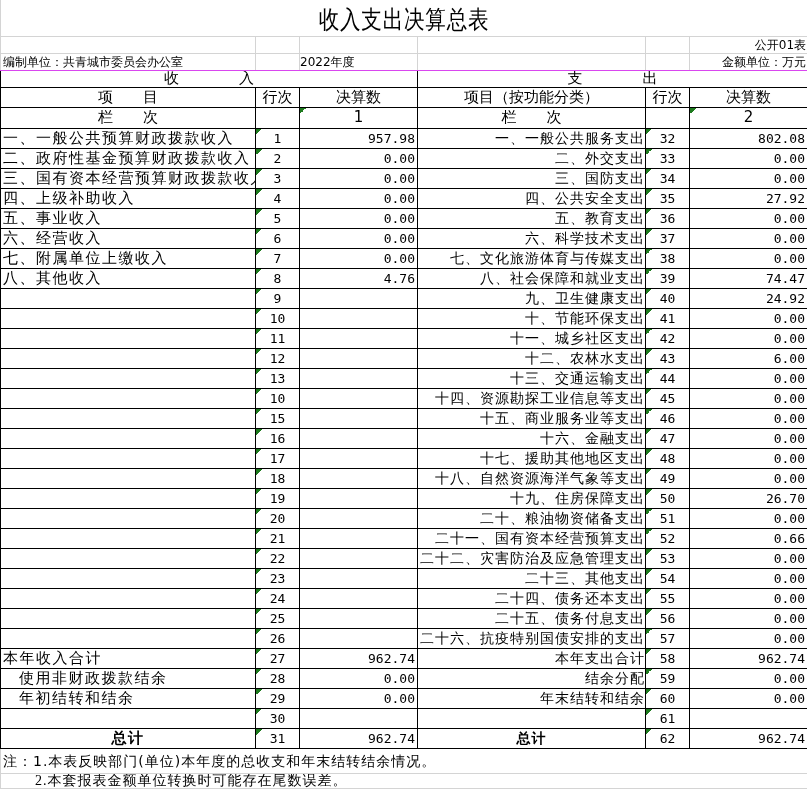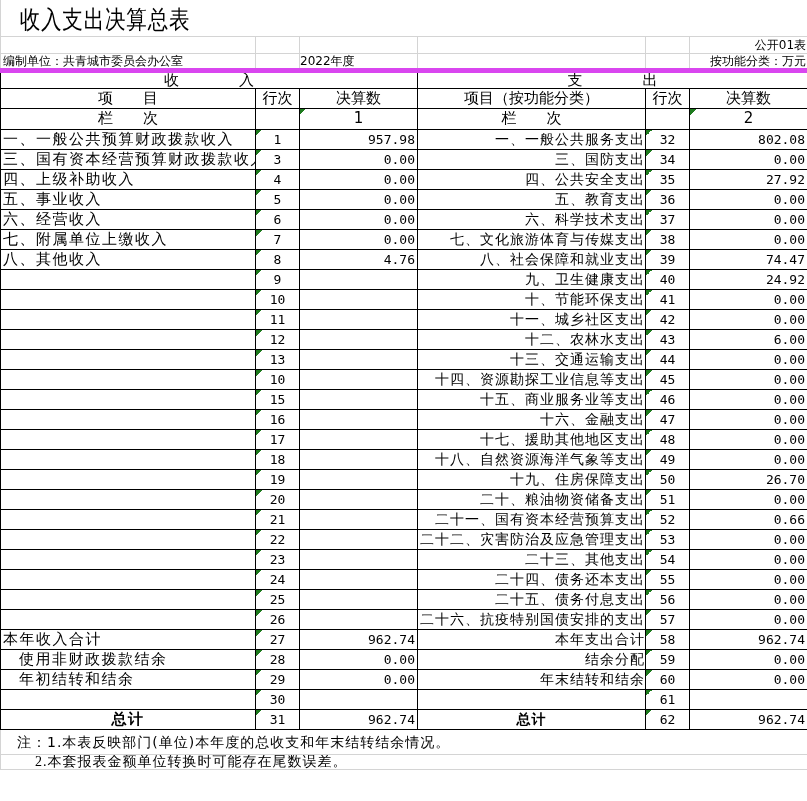--- a/index.html
+++ b/index.html
@@ -1,45 +1,45 @@
 <!DOCTYPE html>
 <html><head>
 <meta charset="utf-8">
 <style>
   html, body { margin:0; padding:0; background:#ffffff; }
   body { width:807px; height:801px; overflow:hidden; font-family:"DejaVu Sans", sans-serif; color:#000; }
   table.sheet { border-collapse:collapse; table-layout:fixed; width:807px; }
   table.sheet td { padding:0; overflow:hidden; white-space:nowrap; vertical-align:middle; line-height:1; }
   
   tr.title-row { height:36px; }
-  tr.title-row td { border:1px solid #d4d4d4; border-top:none; text-align:left; }
+  tr.title-row td { border:1px solid #d4d4d4; border-top:none; text-align:center; }
   .title-text { display:inline-block; font-size:25px; letter-spacing:1px; transform:scaleX(0.82); transform-origin:center; padding-top:4px; }
   
   tr.meta { height:17px;margin-left:11px; }
   tr.meta td { border:1px solid #d4d4d4; font-size:12px; }
-  tr.meta2 td { border-bottom:5px solid #d946ef; }
+  tr.meta2 td { border-bottom:1px solid #d946ef; }
   .r { text-align:right; padding-right:1px !important; }
   .c { text-align:left; }
   .l { text-align:left; padding-left:2px !important; }
   
   tr.h1 { height:17px; } tr.h2 { height:20px; } tr.h3 { height:21px; }
   tr.h1 td, tr.h2 td, tr.h3 td, tr.dr td { border:1px solid #000; }
   tr.h1 td, tr.h2 td, tr.h3 td { font-size:15px; text-align:center; }
   tr.dr { height:20px; }
   .lblL { font-size:15px; letter-spacing:1.5px; padding-left:2px !important; text-align:left;margin-top:28px; }
   .lblR { font-size:14px; letter-spacing:1px; padding-left:2px !important; text-align:right; }
   .ind { padding-left:18px !important; }
   .tot { text-align:center !important; font-weight:bold; padding-left:0 !important; }
   .no { text-align:center; font-family:"DejaVu Sans Mono", monospace; font-size:13px; }
   .amt { text-align:right; padding-right:2px !important; font-family:"DejaVu Sans Mono", monospace; font-size:13px; }
   .tri { background-image:linear-gradient(135deg, #1e7b1e 50%, transparent 50%); background-size:6px 6px; background-repeat:no-repeat; background-position:0 0; }
   
   tr.note1 { height:25px; } tr.note2 { height:15px;font-family:Liberation Serif, serif; }
   tr.note1 td, tr.note2 td { border:1px solid #d4d4d4; font-size:14px; letter-spacing:1px; }
-  tr.note1 td { border-top:1px solid #000; padding-left:16px; }
+  tr.note1 td { border-top:1px solid #000; padding-left:2px; }
   tr.note2 td { padding-left:34px; }
 </style>
 </head>
 <body>
 
 <table class="sheet">
   <colgroup>
     <col style="width:255px">
       <col style="width:44px">
       <col style="width:118px">
@@ -58,21 +58,21 @@
     <td></td>
     <td></td>
     <td class="r">公开01表</td>
   </tr>
   <tr class="meta meta2">
     <td class="l">编制单位：共青城市委员会办公室</td>
     <td></td>
     <td class="c">2022年度</td>
     <td></td>
     <td></td>
-    <td class="r">按功能分类：万元</td>
+    <td class="r">金额单位：万元</td>
   </tr>
   <tr class="h1">
     <td colspan="3">收　　　　入</td>
     <td colspan="3">支　　　　出</td>
   </tr>
   <tr class="h2">
     <td>项　　目</td>
     <td>行次</td>
     <td>决算数</td>
     <td>项目（按功能分类）</td>
@@ -90,20 +90,28 @@
 
   <tr class="dr">
         <td class="lblL">一、一般公共预算财政拨款收入</td>
         <td class="no tri">1</td>
         <td class="amt">957.98</td>
         <td class="lblR">一、一般公共服务支出</td>
         <td class="no tri">32</td>
         <td class="amt">802.08</td>
       </tr>
   <tr class="dr">
+        <td class="lblL">二、政府性基金预算财政拨款收入</td>
+        <td class="no tri">2</td>
+        <td class="amt">0.00</td>
+        <td class="lblR">二、外交支出</td>
+        <td class="no tri">33</td>
+        <td class="amt">0.00</td>
+      </tr>
+  <tr class="dr">
         <td class="lblL">三、国有资本经营预算财政拨款收入</td>
         <td class="no tri">3</td>
         <td class="amt">0.00</td>
         <td class="lblR">三、国防支出</td>
         <td class="no tri">34</td>
         <td class="amt">0.00</td>
       </tr>
   <tr class="dr">
         <td class="lblL">四、上级补助收入</td>
         <td class="no tri">4</td>

